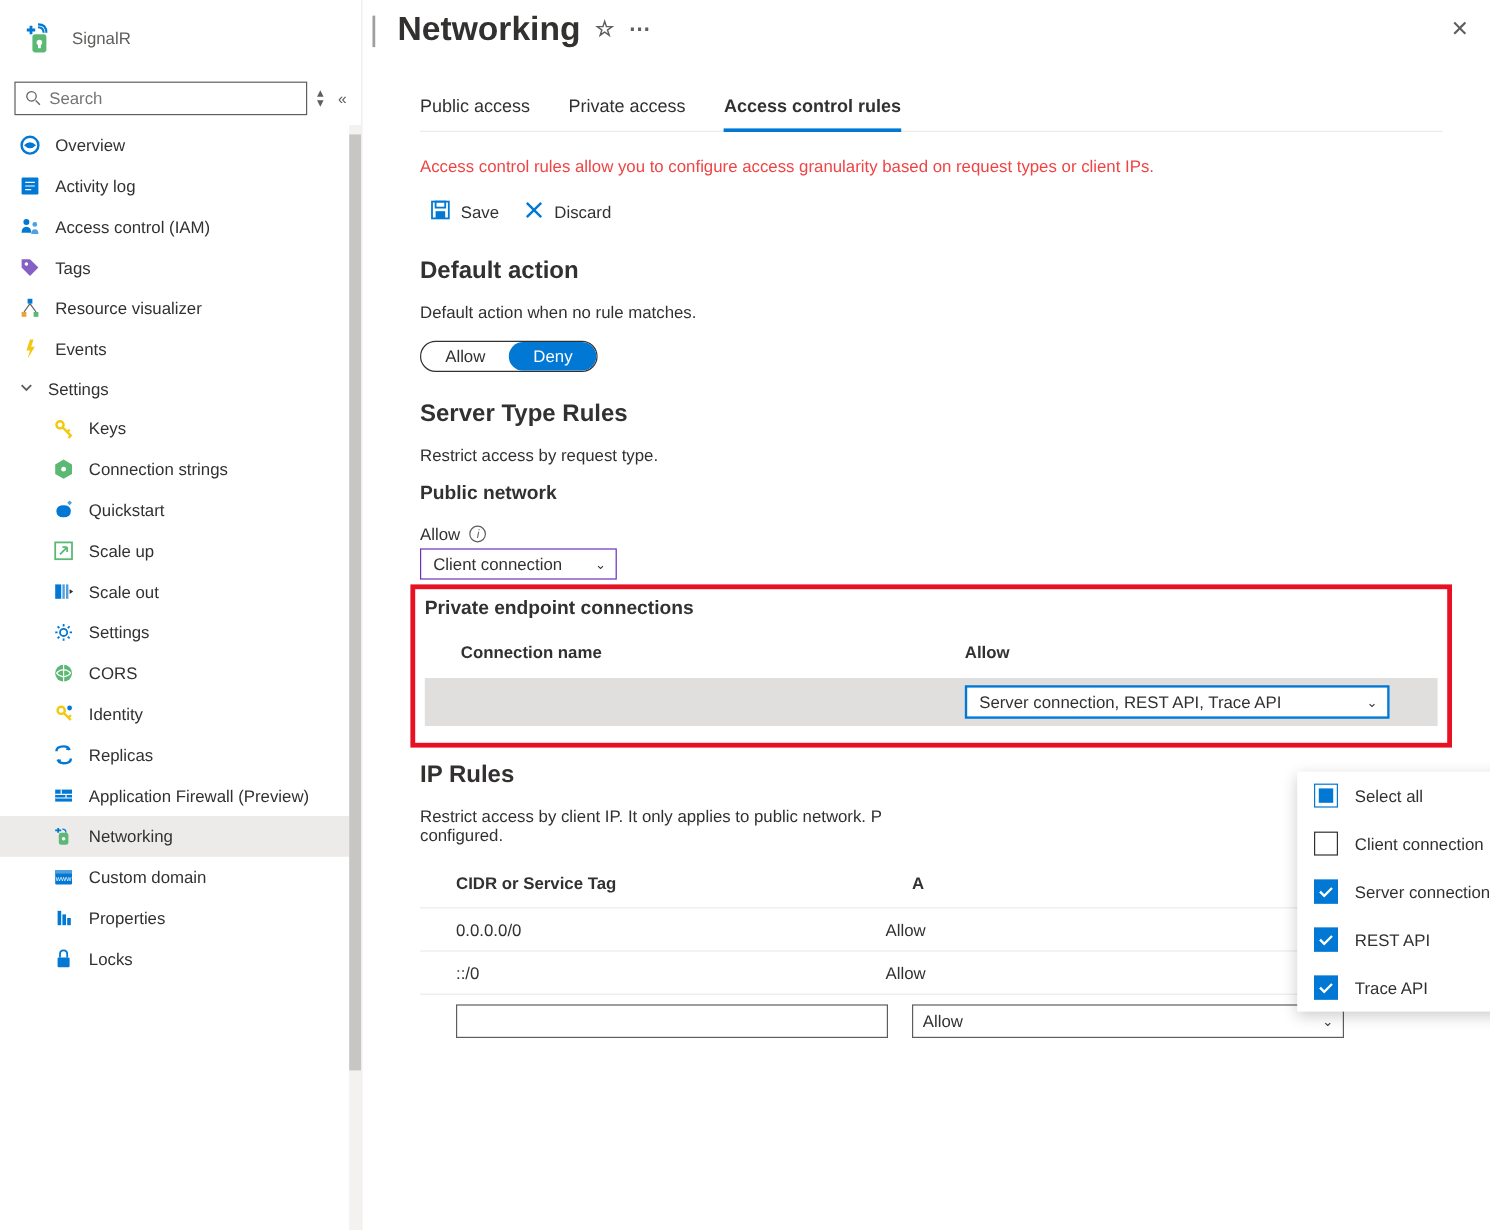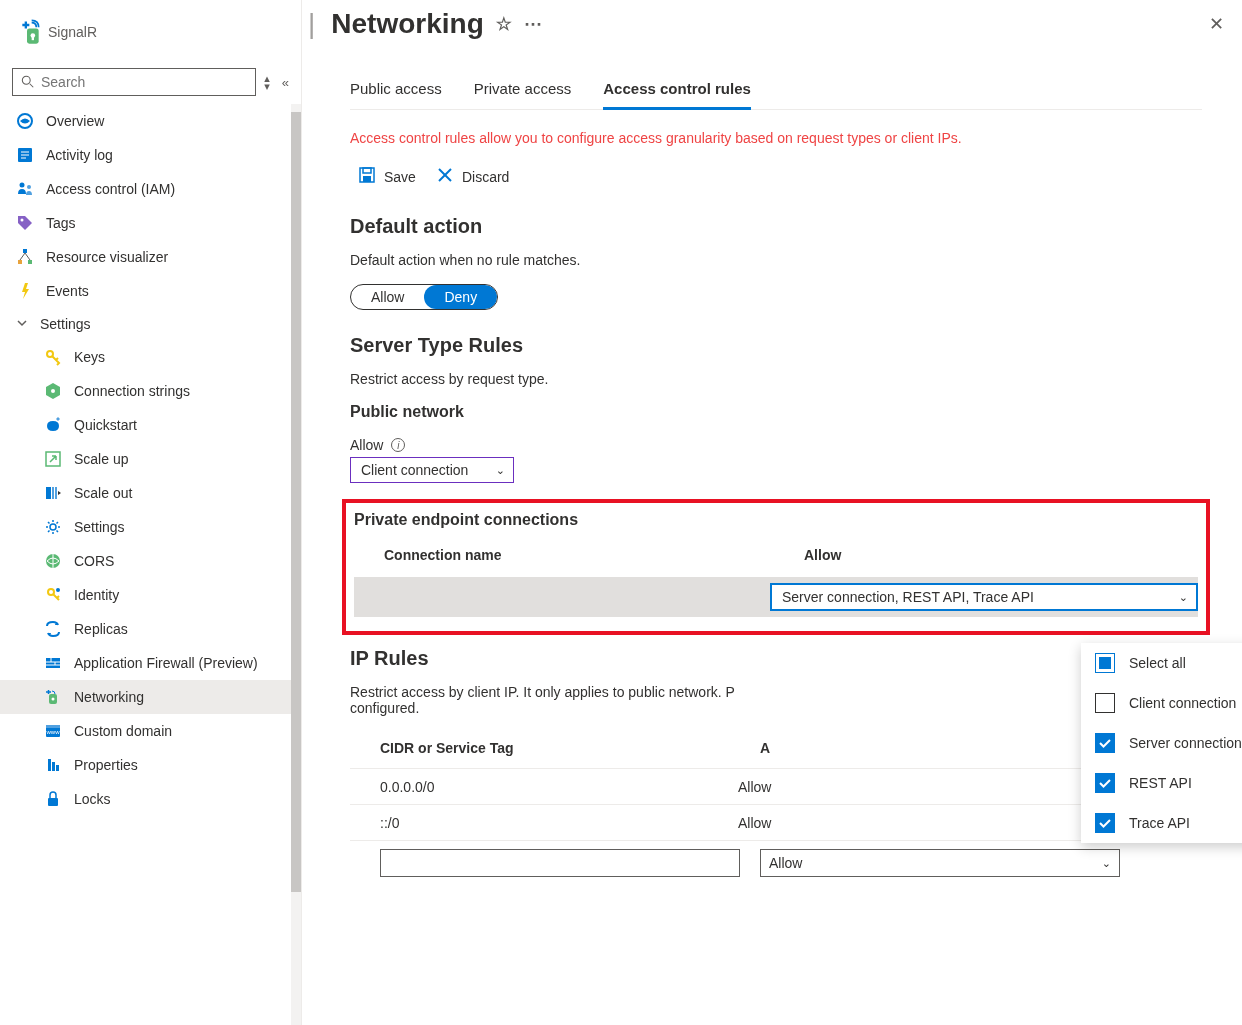--- a/index.html
+++ b/index.html
@@ -1,19 +1,19 @@
 <!DOCTYPE html>
 <html><head>
 <meta charset="utf-8">
 <style>
   * { box-sizing: border-box; margin: 0; padding: 0; }
   body { font-family: "Segoe UI", -apple-system, sans-serif; font-size: 14px; color: #323130; background: #fff; width: 1242px; height: 1025px; overflow: hidden; display: flex; }
   
   .sidebar { width: 302px; display: flex; flex-direction: column; border-right: 1px solid #edebe9; position: relative; }
-  .resource-header { display: flex; align-items: center; padding: 18px 12px 18px 20px; }
+  .resource-header { display: flex; align-items: center; padding: 18px 12px 18px 20px; gap: 12px; }
   .resource-icon { width: 28px; height: 28px; }
   .resource-name { font-size: 14px; color: #605e5c; }
   
   .search-row { display: flex; align-items: center; padding: 4px 8px 8px 12px; gap: 8px; }
   .search-box { flex: 1; display: flex; align-items: center; border: 1px solid #605e5c; height: 28px; padding: 0 8px; background: #fff; }
   .search-box input { border: none; outline: none; flex: 1; font-size: 14px; }
   .search-icon { width: 14px; height: 14px; margin-right: 6px; color: #605e5c; }
   .search-sort { color: #605e5c; font-size: 11px; line-height: 8px; display: flex; flex-direction: column; gap: 0px; cursor: pointer; }
   .collapse-btn { color: #605e5c; cursor: pointer; font-size: 13px; padding: 0 4px; }
   
@@ -56,30 +56,30 @@
   .pill { padding: 4px 20px; cursor: pointer; font-size: 14px; }
   .pill.active { background: #0078d4; color: #fff; border-radius: 20px; }
   
   .label-row { display: flex; align-items: center; gap: 8px; margin-bottom: 4px; font-size: 14px; }
   .info-icon { width: 14px; height: 14px; border: 1px solid #605e5c; border-radius: 50%; display: inline-flex; align-items: center; justify-content: center; font-size: 10px; font-style: italic; color: #605e5c; }
   
   .dropdown { display: inline-flex; align-items: center; justify-content: space-between; border: 1px solid #8a8886; padding: 4px 8px 4px 10px; min-width: 164px; cursor: pointer; font-size: 14px; }
   .dropdown.purple { border-color: #6b2fbf; }
   .chevron { font-size: 11px; color: #323130; }
   
-  .highlight-box { border: 4px solid #e81123; padding: 8px 8px 14px 8px; margin: 16px -8px 8px -8px; position: relative; }
+  .highlight-box { border: 4px solid #e81123; padding: 8px 8px 14px 8px; margin: 4px -8px 8px -8px; position: relative; }
   
   .pe-table { width: 100%; margin-top: 18px; }
   .pe-header { display: flex; padding: 0 0 14px 30px; font-weight: 600; font-size: 14px; }
   .pe-header .col1 { width: 420px; }
   .pe-row { display: flex; align-items: center; background: #e1dfdd; height: 40px; padding-left: 30px; }
   .pe-row .col1 { width: 420px; }
   .pe-row .col2 { flex: 1; }
   
-  .multi-select { border: 2px solid #0078d4; background: #fff; display: flex; align-items: center; justify-content: space-between; padding: 4px 8px 4px 10px; width: 428px; font-size: 14px; cursor: pointer; }
+  .multi-select { border: 2px solid #0078d4; background: #fff; display: flex; align-items: center; justify-content: space-between; padding: 4px 8px 4px 10px; width: 354px; font-size: 14px; cursor: pointer; }
   
   .dropdown-panel { position: absolute; background: #fff; box-shadow: 0 4px 12px rgba(0,0,0,0.2); width: 396px; z-index: 10; }
   .dd-option { display: flex; align-items: center; gap: 14px; padding: 10px 14px; cursor: pointer; font-size: 14px; }
   .checkbox { width: 20px; height: 20px; border: 1px solid #323130; display: flex; align-items: center; justify-content: center; }
   .checkbox.checked { background: #0078d4; border-color: #0078d4; }
   .checkbox.checked svg { width: 14px; height: 14px; }
   .checkbox.partial { border-color: #0078d4; }
   .checkbox.partial::after { content: ""; width: 12px; height: 12px; background: #0078d4; }
   
   .ip-section { margin-top: 12px; }

